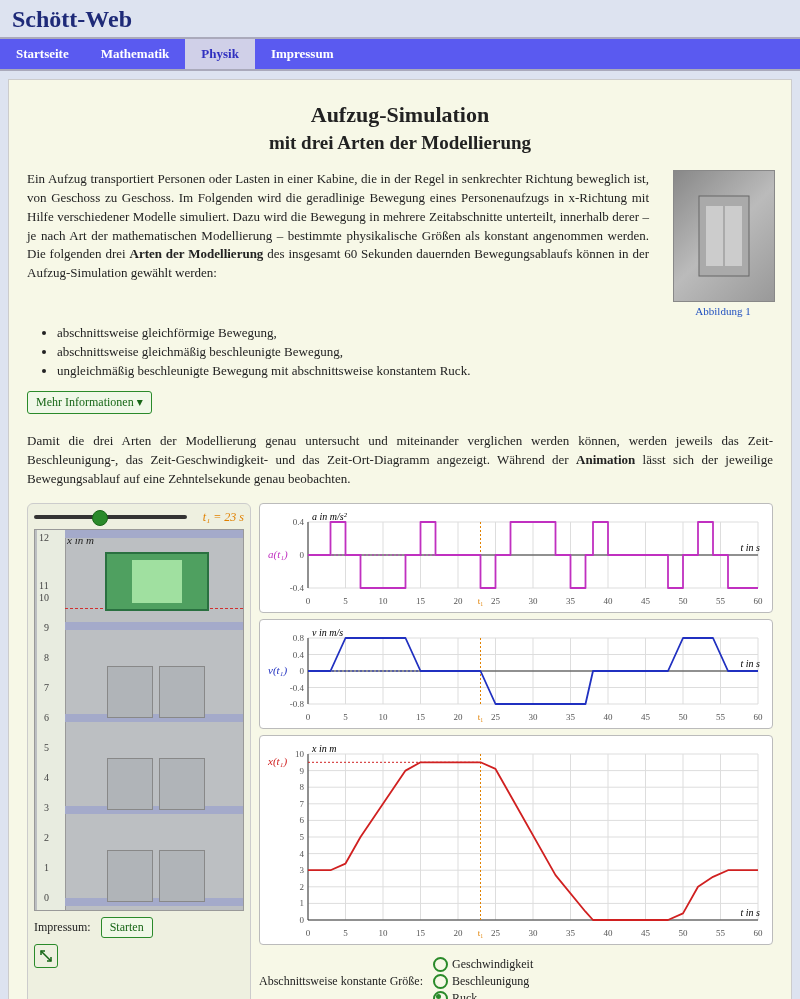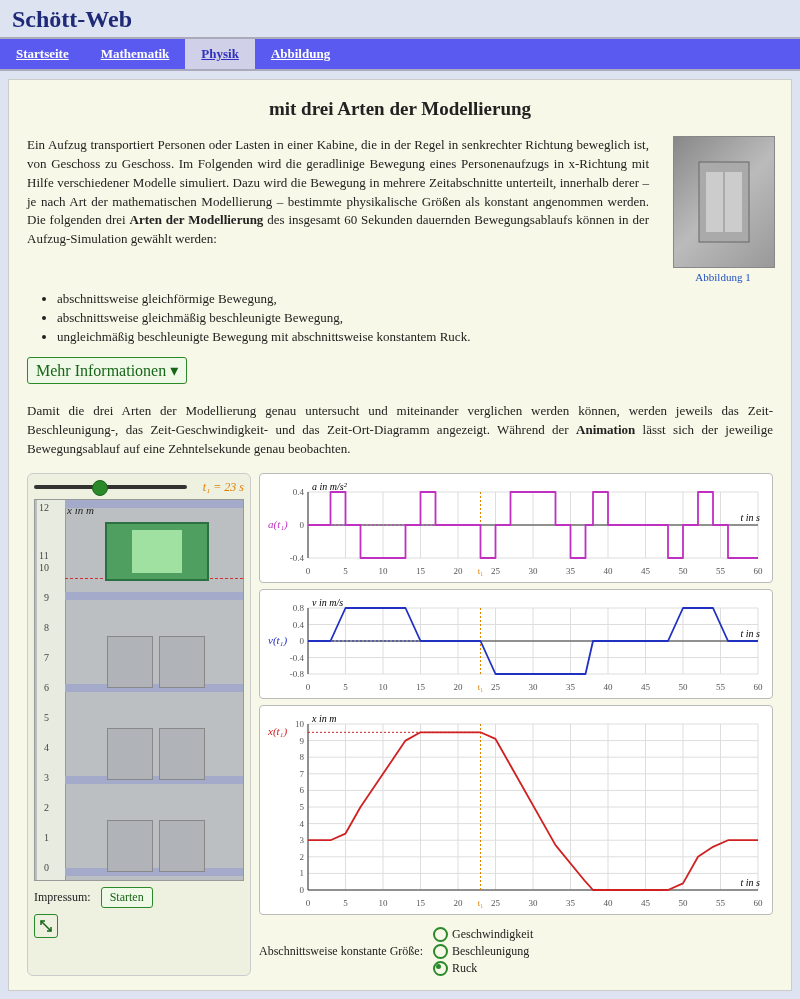--- a/index.html
+++ b/index.html
@@ -27,21 +27,20 @@
   display: flex;
   border-top: 2px solid #aab;
   border-bottom: 2px solid #aab;
 }
 .nav-item {
   padding: 7px 16px;
   color: #fff;
   font-weight: bold;
   cursor: pointer;
   font-size: 13px;
-  text-decoration: underline;
 }
 .nav-item.active {
   background: #d0d0e8;
   color: #3030c0;
 }
 .content {
   background: #f7f8e7;
   margin: 8px;
   padding: 14px 18px;
   border: 1px solid #ccc;
@@ -54,21 +53,21 @@
 .fig-img {
   width:100px; height:130px; background:linear-gradient(135deg,#888,#bbb,#999);
   border:1px solid #888; display:flex; align-items:center; justify-content:center;
 }
 .fig-cap { color:#2050c0; font-size:11px; margin-top:3px; cursor:pointer;}
 ul.model-list { margin:8px 0 8px 30px; padding:0;}
 ul.model-list li { margin:3px 0; }
 .more-info {
   border:1px solid #2a8a2a; color:#176617; background:#f0f8e8;
   padding:3px 8px; border-radius:3px; display:inline-block; cursor:pointer;
-  font-size:16px; margin:4px 0 10px;
+  font-size:12px; margin:4px 0 10px;
 }
 .para { text-align:justify; line-height:1.45; margin:8px 0 14px;}
 .sim-area { display:flex; gap:8px; }
 .left-panel {
   width:220px; background:#eef0e0; border:1px solid #ccc; border-radius:6px;
   padding:6px; position:relative;
 }
 .slider-row { display:flex; align-items:center; gap:16px; margin-bottom:4px;}
 .slider-track { flex:1; height:4px; background:#333; border-radius:2px; position:relative;}
 .slider-thumb { position:absolute; left:38%; top:-5px; width:14px; height:14px; background:#2a8a2a; border-radius:50%; border:1px solid #176617;}
@@ -100,24 +99,25 @@
 <body>
 
 <div class="page">
   <div class="site-title-bar">
     <span class="site-title">Schött-Web</span>
   </div>
   <div class="nav" id="nav">
       <div class="nav-item">Startseite</div>
       <div class="nav-item">Mathematik</div>
       <div class="nav-item active">Physik</div>
-      <div class="nav-item">Abbildung</div>
+      <div class="nav-item">Impressum</div>
     </div>
 
   <div class="content">
+    <h1>Aufzug-Simulation</h1>
     <h2 class="sub">mit drei Arten der Modellierung</h2>
 
     <div class="intro-wrap">
       <div class="intro-text" id="intro">Ein Aufzug transportiert Personen oder Lasten in einer Kabine, die in der Regel in senkrechter Richtung beweglich ist, von Geschoss zu Geschoss. Im Folgenden wird die geradlinige Bewegung eines Personenaufzugs in x-Richtung mit Hilfe verschiedener Modelle simuliert. Dazu wird die Bewegung in mehrere Zeitabschnitte unterteilt, innerhalb derer – je nach Art der mathematischen Modellierung – bestimmte physikalische Größen als konstant angenommen werden. Die folgenden drei <b>Arten der Modellierung</b> des insgesamt 60 Sekunden dauernden Bewegungsablaufs können in der Aufzug-Simulation gewählt werden:</div>
       <div class="fig">
         <div class="fig-img">
           <svg width="60" height="90">
             <rect x="5" y="5" width="50" height="80" fill="#aaa" stroke="#666"></rect>
             <rect x="12" y="15" width="36" height="60" fill="#ccc"></rect>
             <line x1="30" y1="15" x2="30" y2="75" stroke="#888"></line>

